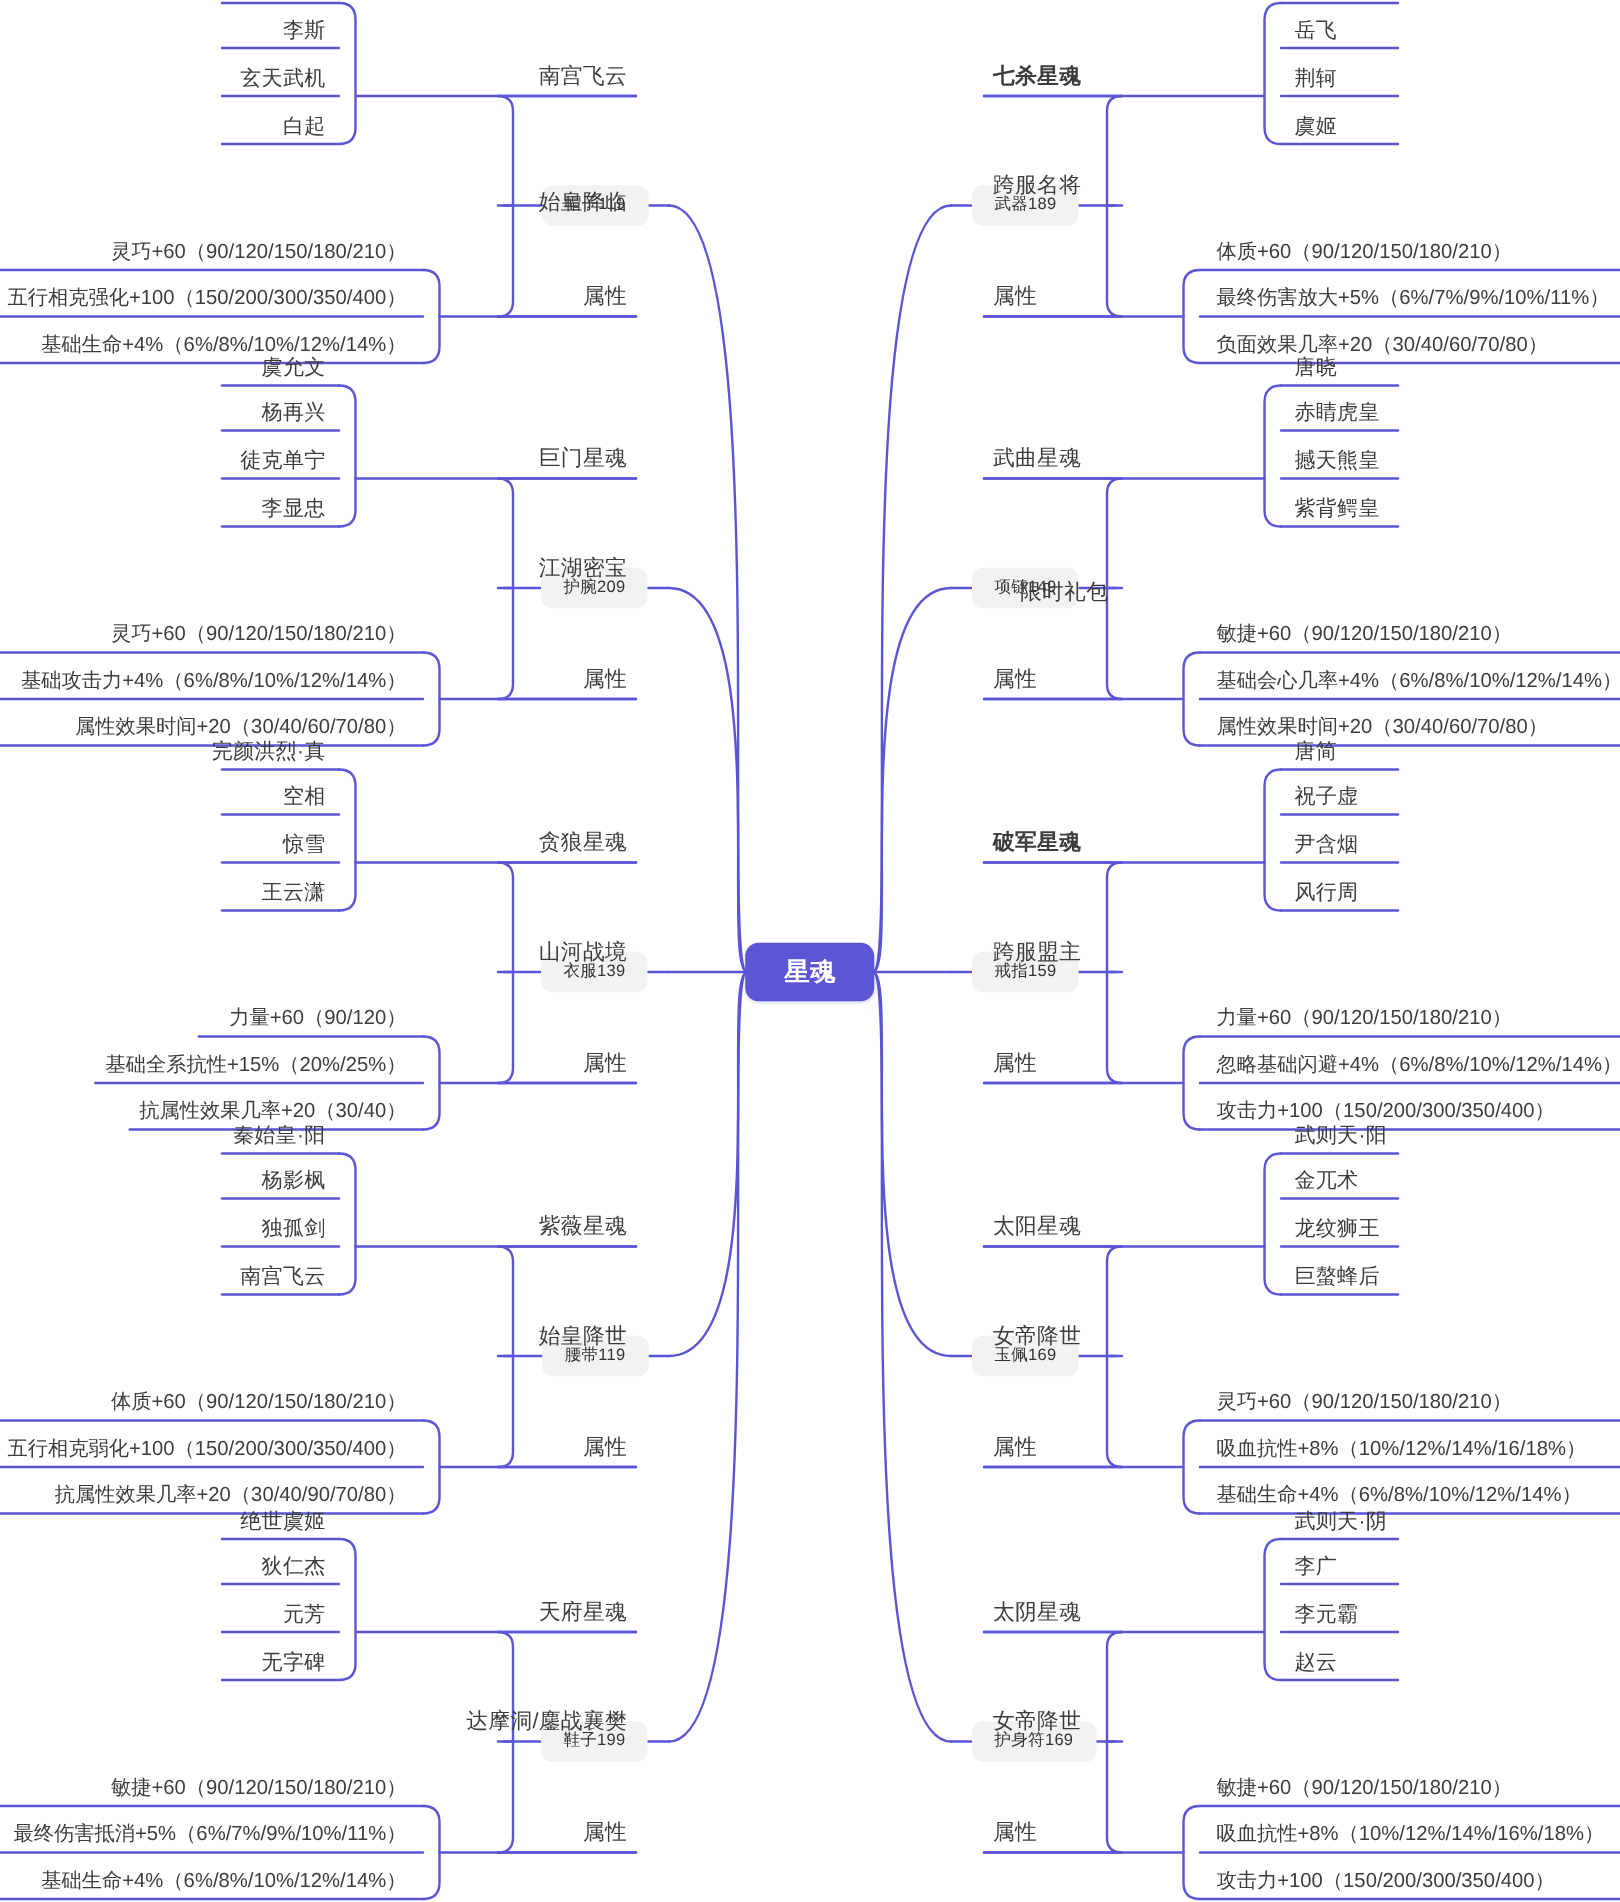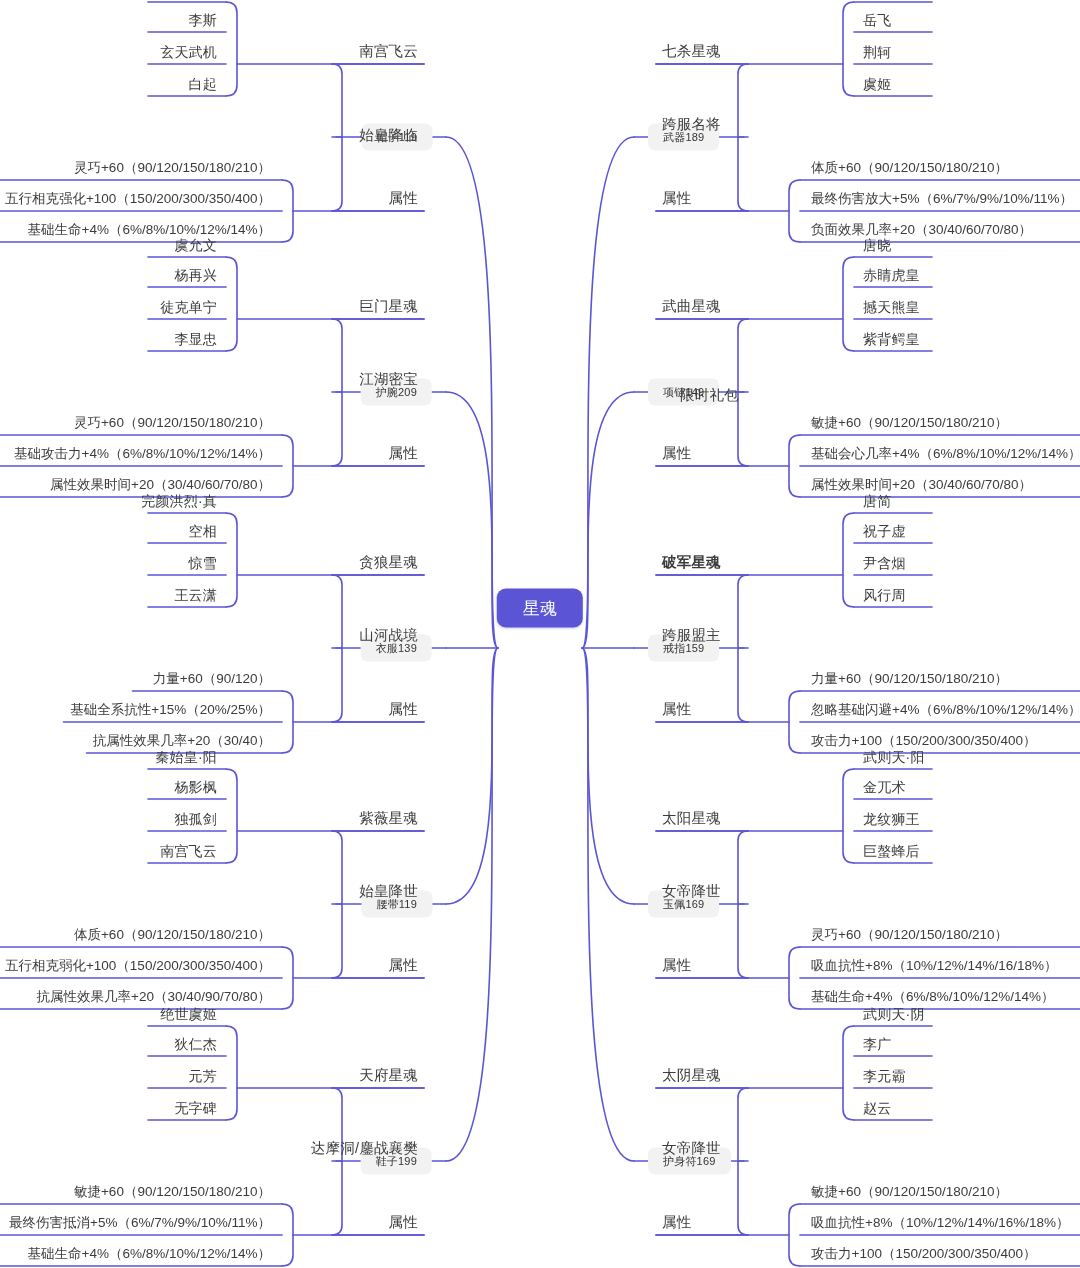--- a/index.html
+++ b/index.html
@@ -254,21 +254,21 @@
       <path d="M 854 1056 H 932" fill="none" stroke="#5b55d6" stroke-width="1.6" stroke-linecap="round" stroke-linejoin="round"></path>
       <path d="M 854 1088 H 932" fill="none" stroke="#5b55d6" stroke-width="1.6" stroke-linecap="round" stroke-linejoin="round"></path>
       <path d="M 854 1120 H 932" fill="none" stroke="#5b55d6" stroke-width="1.6" stroke-linecap="round" stroke-linejoin="round"></path>
       <path d="M 800 1204 Q 789 1204 789 1215 V 1255 Q 789 1266 800 1266" fill="none" stroke="#5b55d6" stroke-width="1.6" stroke-linecap="round" stroke-linejoin="round"></path>
       <path d="M 656 1235 H 789" fill="none" stroke="#5b55d6" stroke-width="1.6" stroke-linecap="round" stroke-linejoin="round"></path>
       <path d="M 800 1204 H 1087.5" fill="none" stroke="#5b55d6" stroke-width="1.6" stroke-linecap="round" stroke-linejoin="round"></path>
       <path d="M 800 1235 H 1122" fill="none" stroke="#5b55d6" stroke-width="1.6" stroke-linecap="round" stroke-linejoin="round"></path>
       <path d="M 800 1266 H 1122" fill="none" stroke="#5b55d6" stroke-width="1.6" stroke-linecap="round" stroke-linejoin="round"></path>
     </svg>
   <div id="nodes">
-      <div class="node root" style="left: 540px; top: 608px;">星魂</div>
+      <div class="node root" style="left: 540px; top: 648px; font-weight: bold;">星魂</div>
       <div class="node topic left" style="left: 432px; top: 137px;">帽子119</div>
       <div class="node sub left" style="left: 420px; top: 53px;">南宫飞云</div>
       <div class="node sub left" style="left: 420px; top: 126px; margin-top: 11px;">始皇降临</div>
       <div class="node sub left" style="left: 420px; top: 200px;">属性</div>
       <div class="node leaf left" style="left: 220px; top: 21px;">李斯</div>
       <div class="node leaf left" style="left: 220px; top: 53px;">玄天武机</div>
       <div class="node leaf left" style="left: 220px; top: 85px;">白起</div>
       <div class="node leaf attr left" style="left: 274px; top: 169px;">灵巧+60（90/120/150/180/210）</div>
       <div class="node leaf attr left" style="left: 274px; top: 200px;">五行相克强化+100（150/200/300/350/400）</div>
       <div class="node leaf attr left" style="left: 274px; top: 231px;">基础生命+4%（6%/8%/10%/12%/14%）</div>
@@ -310,21 +310,21 @@
       <div class="node sub left" style="left: 420px; top: 1150px;">达摩洞/鏖战襄樊</div>
       <div class="node sub left" style="left: 420px; top: 1224px;">属性</div>
       <div class="node leaf left" style="left: 220px; top: 1015px;">绝世虞姬</div>
       <div class="node leaf left" style="left: 220px; top: 1045px;">狄仁杰</div>
       <div class="node leaf left" style="left: 220px; top: 1077px;">元芳</div>
       <div class="node leaf left" style="left: 220px; top: 1109px;">无字碑</div>
       <div class="node leaf attr left" style="left: 274px; top: 1193px;">敏捷+60（90/120/150/180/210）</div>
       <div class="node leaf attr left" style="left: 274px; top: 1224px;">最终伤害抵消+5%（6%/7%/9%/10%/11%）</div>
       <div class="node leaf attr left" style="left: 274px; top: 1255px;">基础生命+4%（6%/8%/10%/12%/14%）</div>
       <div class="node topic right" style="left: 648px; top: 137px;">武器189</div>
-      <div class="node sub right" style="left: 660px; top: 53px;">七杀星魂</div>
+      <div class="node sub right" style="left: 660px; top: 53px; font-weight: bold;">七杀星魂</div>
       <div class="node sub right" style="left: 660px; top: 126px;">跨服名将</div>
       <div class="node sub right" style="left: 660px; top: 200px;">属性</div>
       <div class="node leaf right" style="left: 860px; top: 21px;">岳飞</div>
       <div class="node leaf right" style="left: 860px; top: 53px;">荆轲</div>
       <div class="node leaf right" style="left: 860px; top: 85px;">虞姬</div>
       <div class="node leaf attr right" style="left: 808px; top: 169px;">体质+60（90/120/150/180/210）</div>
       <div class="node leaf attr right" style="left: 808px; top: 200px;">最终伤害放大+5%（6%/7%/9%/10%/11%）</div>
       <div class="node leaf attr right" style="left: 808px; top: 231px;">负面效果几率+20（30/40/60/70/80）</div>
       <div class="node topic right" style="left: 648px; top: 392px;">项链149</div>
       <div class="node sub right" style="left: 660px; top: 308px;">武曲星魂</div>

